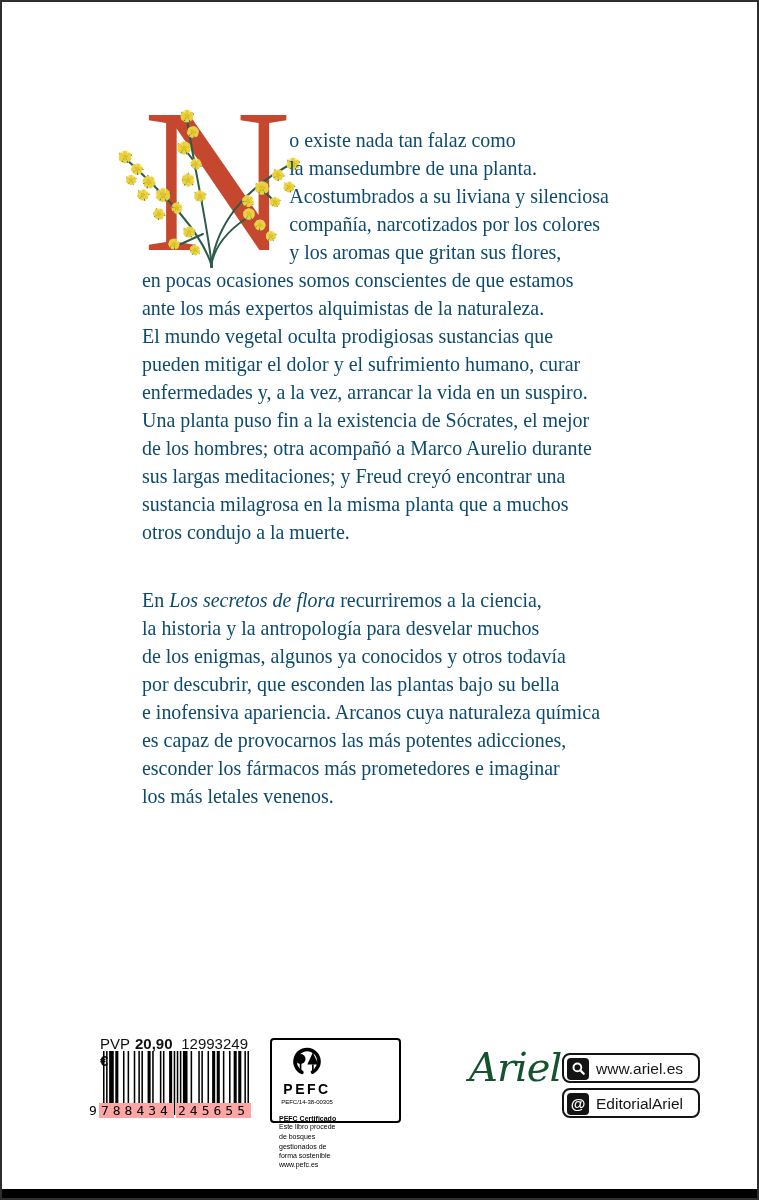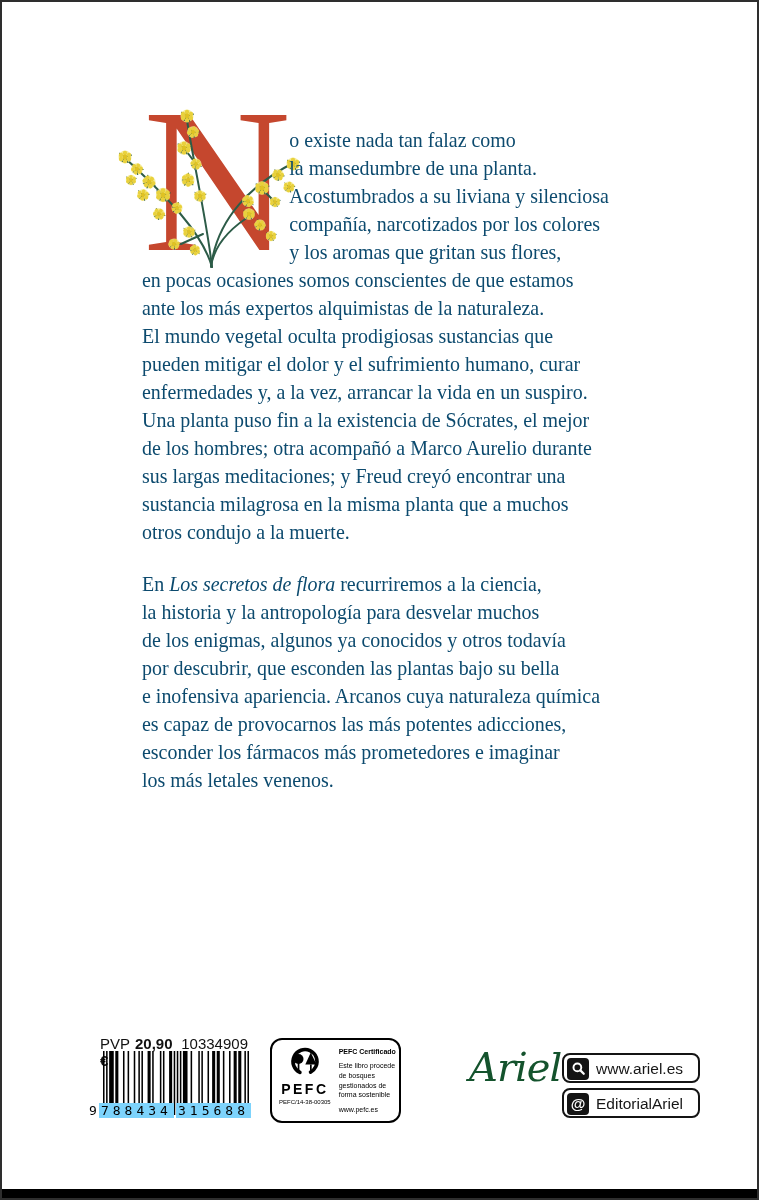--- a/index.html
+++ b/index.html
@@ -27,41 +27,41 @@
   
   .content{
     position:absolute;left:140px;top:124px;z-index:4;
     color:#0c4a6e;
   }
   .line{
     font-size:21px;line-height:28px;white-space:nowrap;
     transform:scaleX(0.95);transform-origin:left top;
   }
   .line.indent{padding-left:155px;}
-  .para2{margin-top:24px;}
+  .para2{margin-top:40px;}
   .para2 em{font-style:italic;}
   
   .price-row{
     position:absolute;left:98px;top:1033px;width:148px;z-index:5;
     display:flex;justify-content:space-between;align-items:baseline;
     font-family:"Liberation Sans",sans-serif;font-size:15px;color:#111;
   }
   .price-row b{margin-left:5px;}
   .barcode{position:absolute;left:101px;top:1049px;width:146px;height:64px;z-index:5;}
   .barcode-digits{
     position:absolute;left:87px;top:1101px;width:162px;z-index:6;
     display:flex;justify-content:space-between;
     font-family:"DejaVu Sans Mono",monospace;font-size:13px;color:#000;
   }
-  .barcode-digits .grp{letter-spacing:4px;background:#7dd3fc;padding:0 2px;}
+  .barcode-digits .grp{letter-spacing:4px;background:#fca5a5;padding:0 2px;}
   .pefc-box{
     position:absolute;left:268px;top:1036px;width:131px;height:85px;z-index:5;
-    border:2.5px solid #000;border-radius:12px;box-sizing:border-box;
+    border:2.5px solid #000;border-radius:4px;box-sizing:border-box;
     display:flex;gap:8px;padding:6px 6px 5px 7px;background:#fff;
-    font-family:"Liberation Sans",sans-serif;color:#000;
+    font-family:"Liberation Sans",sans-serif;color:#000;flex-direction:column;
   }
   .pefc-left{width:56px;display:flex;flex-direction:column;align-items:center;}
   .pefc-name{font-weight:bold;font-size:14px;letter-spacing:2.5px;margin-top:1px;}
   .pefc-license{font-size:6px;margin-top:2px;white-space:nowrap;}
   .pefc-right{flex:1;display:flex;flex-direction:column;justify-content:space-between;padding:2px 0 3px 0;}
   .pefc-title{font-size:7px;font-weight:bold;}
   .pefc-desc{font-size:7px;line-height:1.4;width:64px;}
   .pefc-site{font-size:7px;}
   .ariel-logo{
     position:absolute;left:467px;top:1042px;z-index:5;
@@ -176,21 +176,21 @@
       <div class="line">por descubrir, que esconden las plantas bajo su bella</div>
       <div class="line">e inofensiva apariencia. Arcanos cuya naturaleza química</div>
       <div class="line">es capaz de provocarnos las más potentes adicciones,</div>
       <div class="line">esconder los fármacos más prometedores e imaginar</div>
       <div class="line">los más letales venenos.</div>
     </div>
   </div>
 
   <div class="price-row">
     <span><span>PVP</span><b>20,90 €</b></span>
-    <span>10334909</span>
+    <span>12993249</span>
   </div>
 
   <svg class="barcode" viewBox="0 0 95 62" preserveAspectRatio="none">
     <g fill="#000">
       <rect x="0" y="0" width="1" height="62"></rect>
         <rect x="2" y="0" width="1" height="62"></rect>
       <rect x="4" y="0" width="3" height="52"></rect>
         <rect x="8" y="0" width="2" height="52"></rect>
       <rect x="13" y="0" width="1" height="52"></rect>
         <rect x="16" y="0" width="1" height="52"></rect>
@@ -216,21 +216,21 @@
         <rect x="82" y="0" width="1" height="52"></rect>
       <rect x="85" y="0" width="2" height="52"></rect>
         <rect x="88" y="0" width="2" height="52"></rect>
       <rect x="92" y="0" width="1" height="62"></rect>
         <rect x="94" y="0" width="1" height="62"></rect>
     </g>
   </svg>
   <div class="barcode-digits">
     <span>9</span>
     <span class="grp">788434</span>
-    <span class="grp">315688</span>
+    <span class="grp">245655</span>
   </div>
 
   <div class="pefc-box">
     <div class="pefc-left">
       <svg width="42" height="34" viewBox="0 0 40 34">
         <circle cx="20" cy="15.5" r="12" fill="none" stroke="#000" stroke-width="3.6" stroke-linecap="round" stroke-dasharray="64 11.4" transform="rotate(115 20 15.5)"></circle>
         <circle cx="13.5" cy="13" r="5" fill="#000"></circle>
         <rect x="12.7" y="16" width="1.7" height="8.5" fill="#000"></rect>
         <polygon points="25.8,6.5 31.5,18.5 20.3,18.5" fill="#000"></polygon>
         <rect x="25" y="18.5" width="1.7" height="6" fill="#000"></rect>

